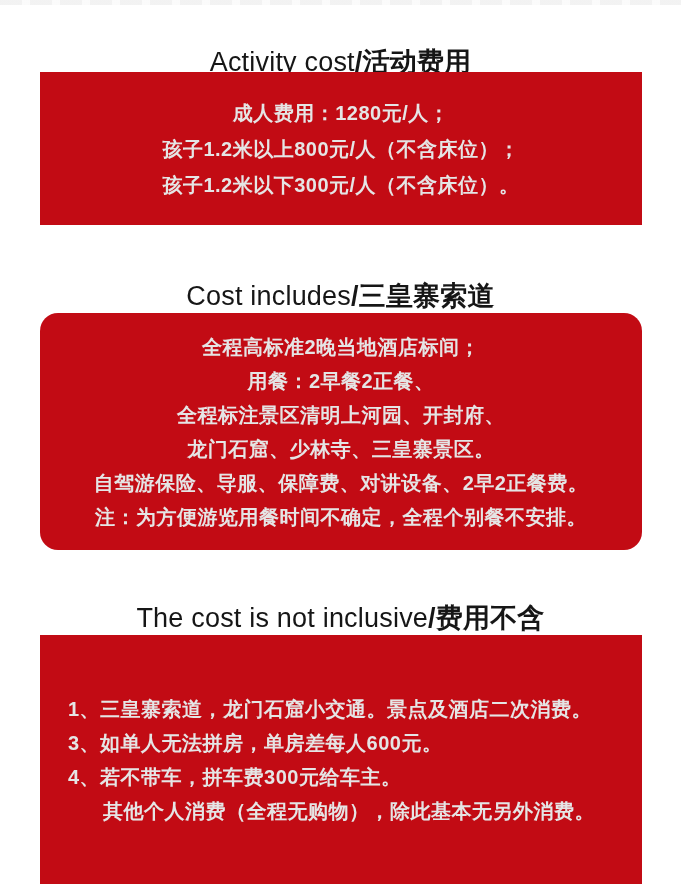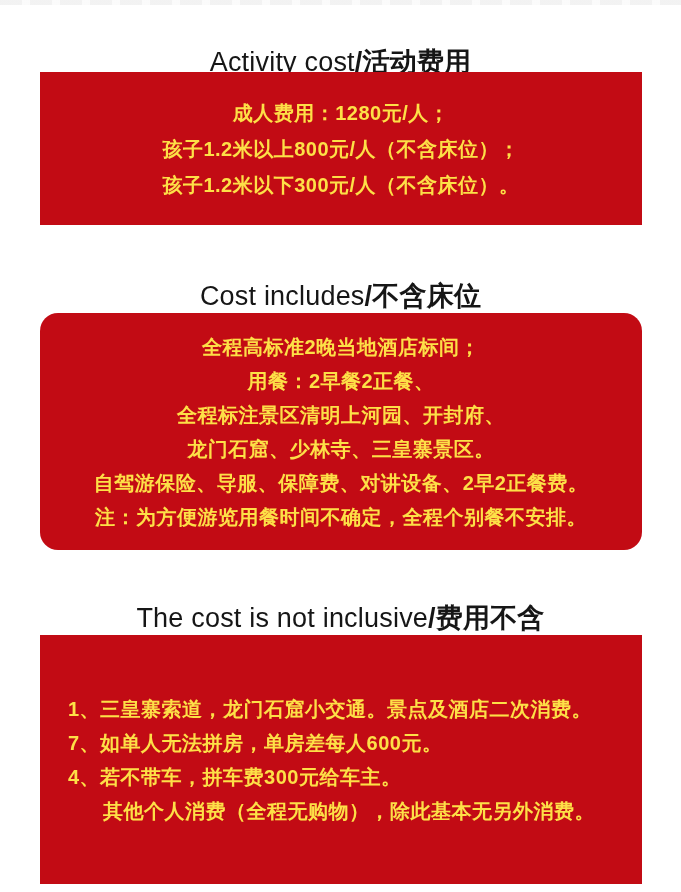--- a/index.html
+++ b/index.html
@@ -44,21 +44,21 @@
   .section-heading .zh { font-weight: bold; }
   .heading-1 { top: 24px; }
   .heading-2 { top: 258px; }
   .heading-3 { top: 580px; }
 
   .panel {
     position: absolute;
     left: 40px;
     width: 602px;
     background: #c20b14;
-    color: #fde047;
+    color: #e5e5e5;
     display: flex;
     flex-direction: column;
     justify-content: center;
     box-sizing: border-box;
     font-size: 20px;
     font-weight: bold;
     letter-spacing: 0.5px;
   }
   .panel p {
     margin: 0;
@@ -100,34 +100,34 @@
   <h2 class="section-heading heading-1">
     <span class="en">Activity cost</span><span class="sep">/</span><span class="zh">活动费用</span>
   </h2>
   <div class="panel panel-1">
     <p>成人费用：1280元/人；</p>
     <p>孩子1.2米以上800元/人（不含床位）；</p>
     <p>孩子1.2米以下300元/人（不含床位）。</p>
   </div>
 
   <h2 class="section-heading heading-2">
-    <span class="en">Cost includes</span><span class="sep">/</span><span class="zh">不含床位</span>
+    <span class="en">Cost includes</span><span class="sep">/</span><span class="zh">三皇寨索道</span>
   </h2>
   <div class="panel panel-2">
     <p>全程高标准2晚当地酒店标间；</p>
     <p>用餐：2早餐2正餐、</p>
     <p>全程标注景区清明上河园、开封府、</p>
     <p>龙门石窟、少林寺、三皇寨景区。</p>
     <p>自驾游保险、导服、保障费、对讲设备、2早2正餐费。</p>
     <p>注：为方便游览用餐时间不确定，全程个别餐不安排。</p>
   </div>
 
   <h2 class="section-heading heading-3">
     <span class="en">The cost is not inclusive</span><span class="sep">/</span><span class="zh">费用不含</span>
   </h2>
   <div class="panel panel-3">
     <p>1、三皇寨索道，龙门石窟小交通。景点及酒店二次消费。</p>
-    <p>7、如单人无法拼房，单房差每人600元。</p>
+    <p>3、如单人无法拼房，单房差每人600元。</p>
     <p>4、若不带车，拼车费300元给车主。</p>
     <p class="indent">其他个人消费（全程无购物），除此基本无另外消费。</p>
   </div>
 
 </div>
 
 </body></html>

